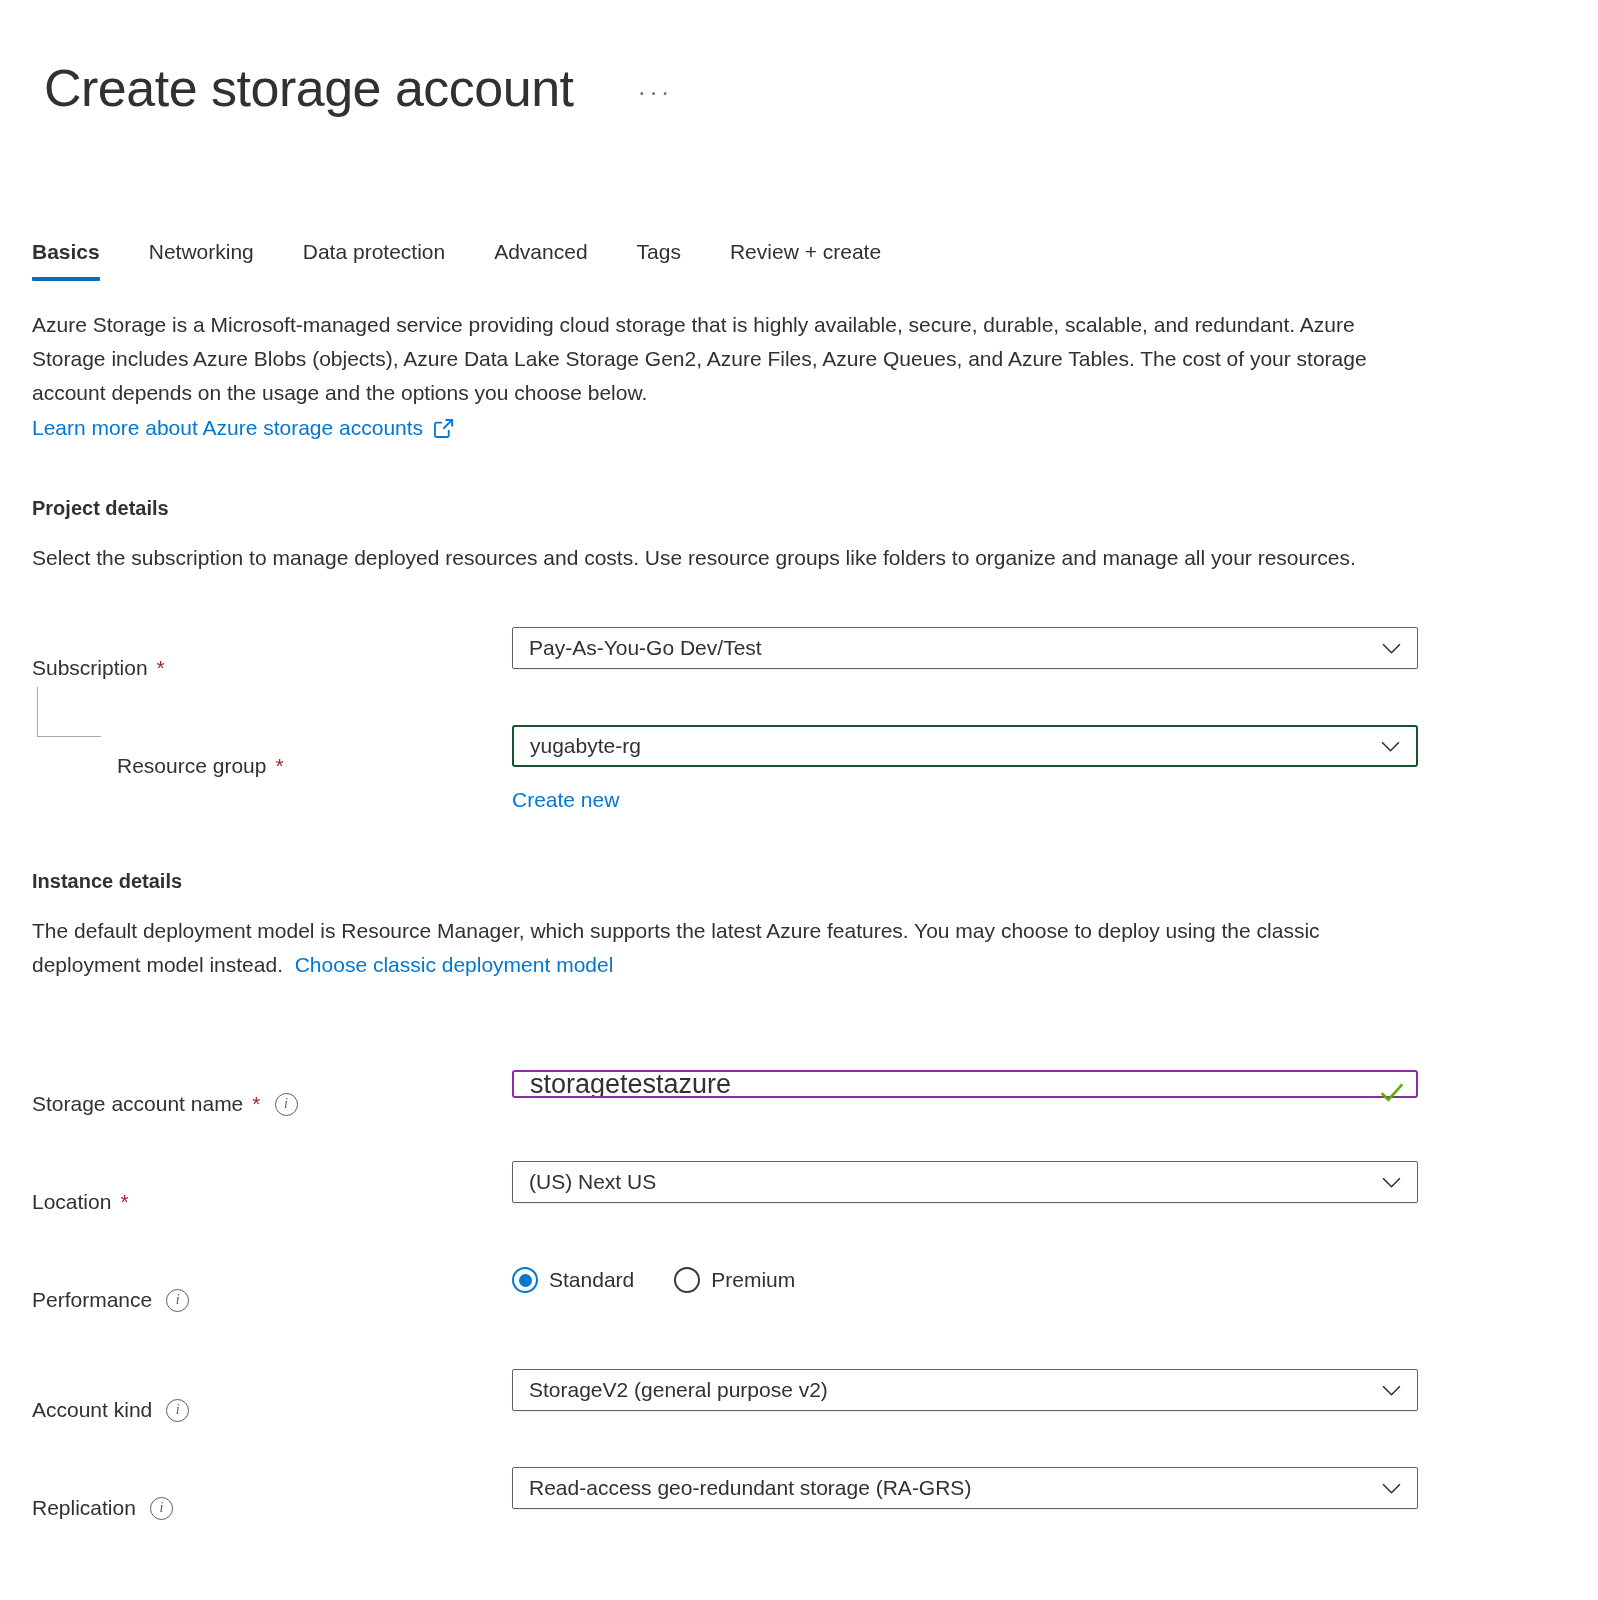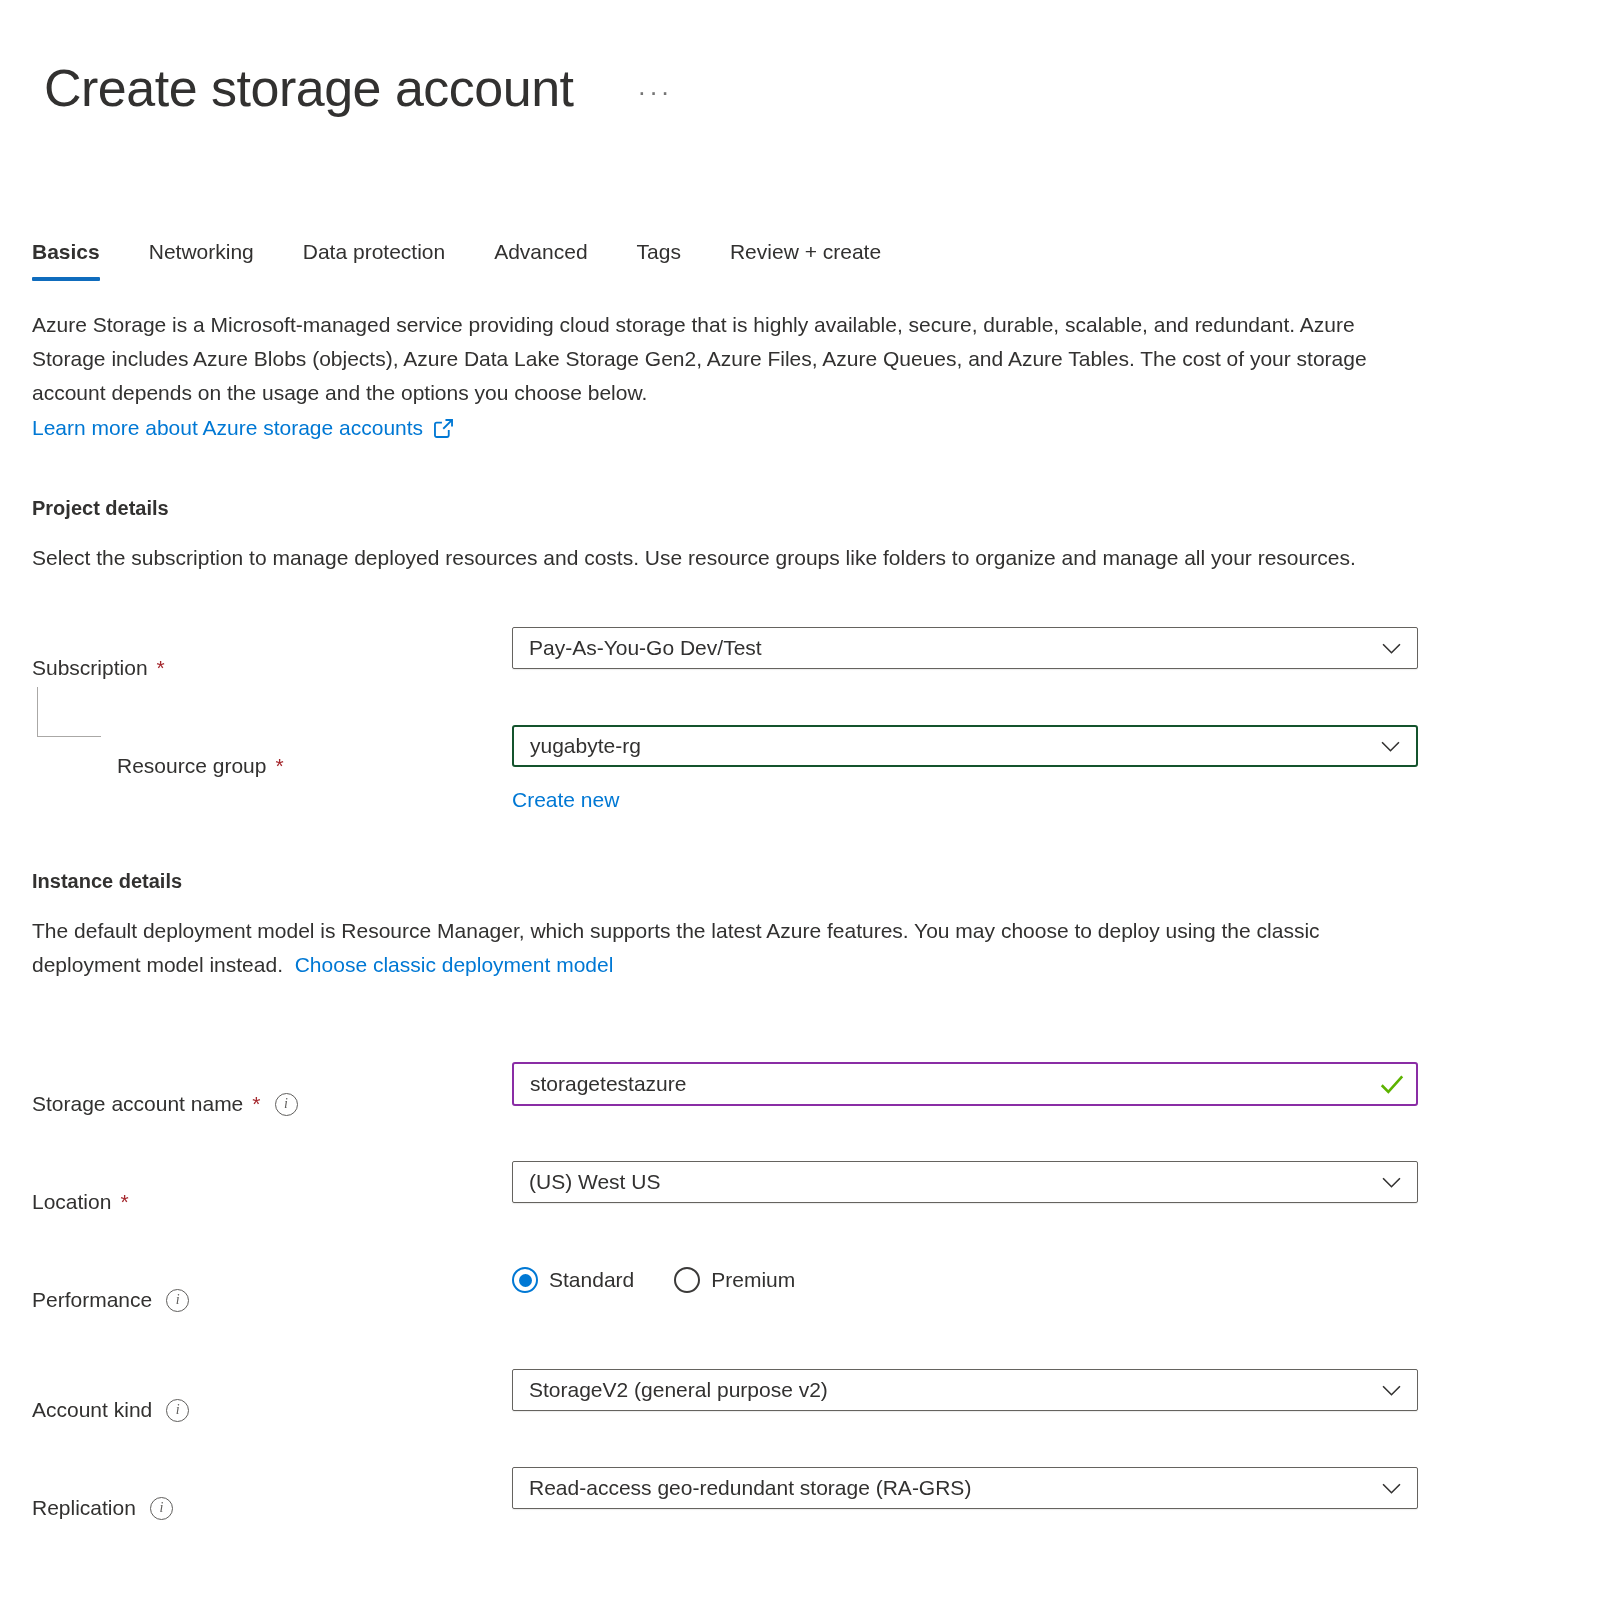--- a/index.html
+++ b/index.html
@@ -64,23 +64,23 @@
   .dropdown {
     height: 42px; box-sizing: border-box; background: #fff;
     border: 1px solid #65635f; border-radius: 2px;
     display: flex; align-items: center; justify-content: space-between;
     padding: 0 16px; font-size: 21px; cursor: pointer;
     box-shadow: 0 1px 1px rgba(0,0,0,0.08);
   }
   .dropdown.modified { border: 2px solid #14532d; border-radius: 3px; box-shadow: none; }
 
   .text-input {
-    width: 100%; height: 44px; box-sizing: border-box;
+    width: 100%; height: 28px; box-sizing: border-box;
     border: 2px solid #8a2da5; border-radius: 3px;
-    font-family: "Liberation Sans", sans-serif; font-size: 21px; color: #323130;
+    font-family: "Liberation Sans", sans-serif; font-size: 27px; color: #323130;
     padding: 0 52px 0 16px; outline: none;
   }
   .valid-check { position: absolute; right: 14px; top: 13px; }
 
   
   .rg-row { margin-top: 34px; }
   .rg-row .label-col { padding-left: 85px; }
   .connector {
     position: absolute; left: 5px; top: -27px; width: 63px; height: 49px;
     border-left: 1px solid #aaa8a6; border-bottom: 1px solid #aaa8a6;
@@ -203,21 +203,21 @@
     </div>
   </div>
 
   <div class="form-row">
     <div class="label-col">
       <span>Location</span>
       <span class="required">*</span>
     </div>
     <div class="control-col">
       <div class="dropdown">
-        <span>(US) West US</span>
+        <span>(US) Next US</span>
         <svg width="19" height="11" viewBox="0 0 18 10">
             <path d="M1 1l8 8 8-8" fill="none" stroke="#323130" stroke-width="1.5"></path>
           </svg>
       </div>
     </div>
   </div>
 
   <div class="form-row">
     <div class="label-col">
       <span>Performance</span>

